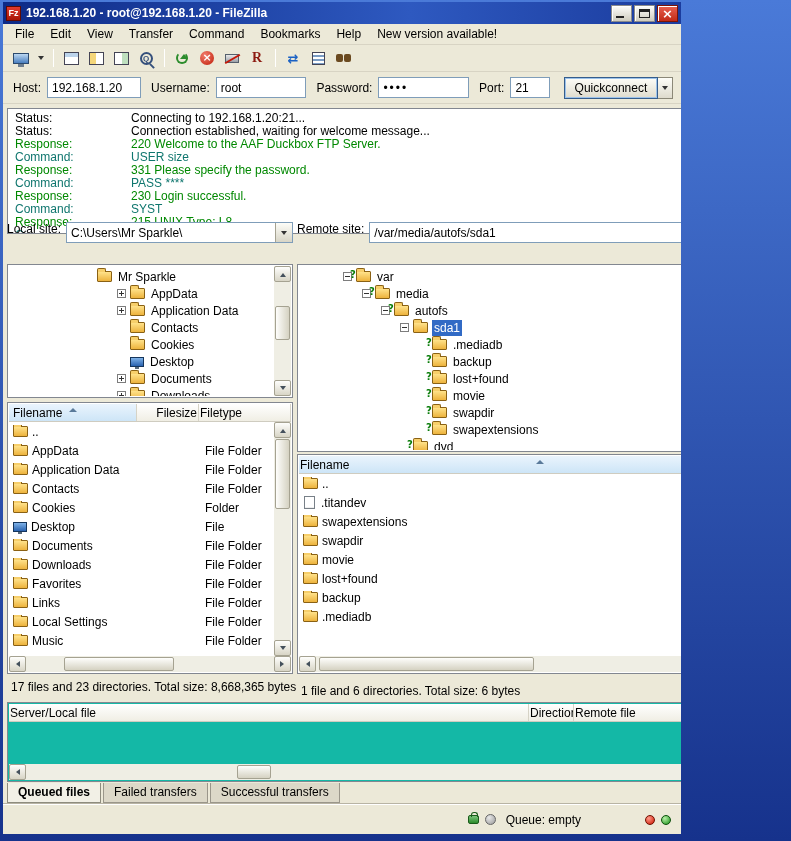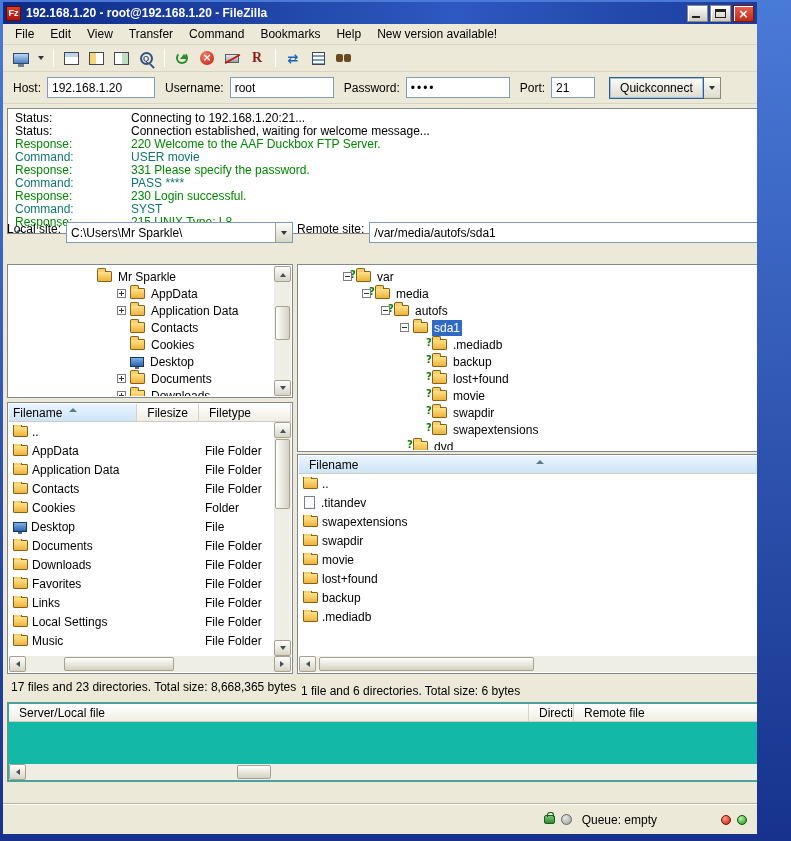--- a/index.html
+++ b/index.html
@@ -1,19 +1,19 @@
 <!DOCTYPE html>
 <html><head>
 <meta charset="utf-8">
 <style>
   *{box-sizing:border-box;margin:0;padding:0}
   html,body{width:791px;height:841px;overflow:hidden}
   body{font-family:"Liberation Sans","DejaVu Sans",sans-serif;font-size:12px;color:#000;background:#6f6f6f}
   .frame{position:relative;width:791px;height:841px;background:linear-gradient(#4a7ad8,#16328c);padding:2px 3px 7px 3px}
-  .app{position:relative;width:754px;height:832px;background:#ece9d8;overflow:hidden}
+  .app{position:relative;width:678px;height:832px;background:#ece9d8;overflow:hidden}
 
   
   .titlebar{position:absolute;left:0;top:0;right:0;height:22px;background:linear-gradient(to right,#0d2a86,#2e59c0 60%,#1b3c9e);display:flex;align-items:center;padding:0 3px;color:#fff}
   .appicon{width:15px;height:15px;background:linear-gradient(#e23b2e,#a81608);border:1px solid #5d0b04;color:#fff;font:bold 9px/13px "Liberation Sans",sans-serif;text-align:center;margin-right:5px;flex:none}
   .titletext{font-weight:bold;font-size:12px;flex:1;white-space:nowrap;overflow:hidden}
   .tbtn{width:21px;height:17px;margin-left:2px;background:linear-gradient(#fdfdfb,#cfccbe);border:1px solid #8a8a8a;box-shadow:inset 1px 1px 0 #fff;position:relative;flex:none}
   .tbtn.close{background:linear-gradient(#e9604f,#c22b17);border-color:#7c1406}
   .g-min{position:absolute;left:4px;bottom:3px;width:8px;height:2px;background:#222}
   .g-max{position:absolute;left:4px;top:3px;width:11px;height:9px;border:1px solid #222;border-top-width:3px}
   .g-x{position:absolute;inset:0;color:#fff;font:bold 13px/15px "DejaVu Sans",sans-serif;text-align:center}
@@ -105,21 +105,21 @@
   .deskico::after{content:"";position:absolute;left:4px;bottom:-3px;width:4px;height:2px;background:#5a6a7a}
   .filico{width:11px;height:13px;margin:0 6px 0 1px;flex:none;background:#fff;border:1px solid #788088;box-shadow:inset 0 2px 0 #fff,inset 0 -1px 0 #eee}
   .tlabel{padding:1px 2px}
   .tlabel.sel{background:#316ac5;color:#fff}
 
   
   .listpanel{position:absolute;background:#fff;border:1px solid #828790}
   .listpanel.l{left:4px;top:400px;width:286px;height:272px}
   .listpanel.r{left:294px;top:452px;width:487px;height:220px}
   .lheader{position:absolute;left:1px;right:1px;top:1px;height:18px;display:flex;background:linear-gradient(#fff,#f0eee4);border-bottom:1px solid #cfccc0}
-  .hcell{display:flex;align-items:center;padding:0 10px;border-right:1px solid #d6d3c6;position:relative;overflow:hidden}
+  .hcell{display:flex;align-items:center;padding:0 1px;border-right:1px solid #d6d3c6;position:relative;overflow:hidden}
   .hcell.sorted{background:linear-gradient(#eaf4fd,#cde5f7)}
   .sortarr{position:absolute;left:50%;top:0;margin-left:-4px;width:0;height:0;border:4px solid transparent;border-bottom:4px solid #5a7a9a}
   .lbody{position:absolute;left:1px;right:18px;top:19px;bottom:17px;overflow:hidden}
   .lrow{display:flex;align-items:center;height:19px;white-space:nowrap}
   .c-name{display:flex;align-items:center;padding-left:4px;overflow:hidden;flex:none}
   .c-size{flex:none;text-align:right;padding-right:8px}
   .c-type{flex:1;padding-left:6px;overflow:hidden}
   .listpanel.l .c-name{width:128px}.listpanel.l .c-size{width:62px}
   .listpanel.r .c-name{width:460px}
   .lvs{top:19px;bottom:17px}
@@ -245,21 +245,21 @@
       <div class="logline">
             <span class="lp k-status">Status:</span>
             <span class="k-status">Connection established, waiting for welcome message...</span>
           </div>
       <div class="logline">
             <span class="lp k-response">Response:</span>
             <span class="k-response">220 Welcome to the AAF Duckbox FTP Server.</span>
           </div>
       <div class="logline">
             <span class="lp k-command">Command:</span>
-            <span class="k-command">USER movie</span>
+            <span class="k-command">USER size</span>
           </div>
       <div class="logline">
             <span class="lp k-response">Response:</span>
             <span class="k-response">331 Please specify the password.</span>
           </div>
       <div class="logline">
             <span class="lp k-command">Command:</span>
             <span class="k-command">PASS ****</span>
           </div>
       <div class="logline">
@@ -657,20 +657,25 @@
       <div class="sbtn left">
             <span class="arl"></span>
           </div>
       <div class="thumbh" style="left:228px;width:34px"></div>
       <div class="sbtn right">
             <span class="arr"></span>
           </div>
     </div>
   </div>
 
+  <div class="tabsrow">
+    <div class="tab active">Queued files</div>
+    <div class="tab">Failed transfers</div>
+    <div class="tab">Successful transfers</div>
+  </div>
 
   <div class="statusbar">
     <div class="sb-right">
       <span class="sb-lock"></span>
       <span class="sb-gauge"></span>
       <span class="sb-text">Queue: empty</span>
       <span class="led red"></span>
       <span class="led green"></span>
     </div>
   </div>

